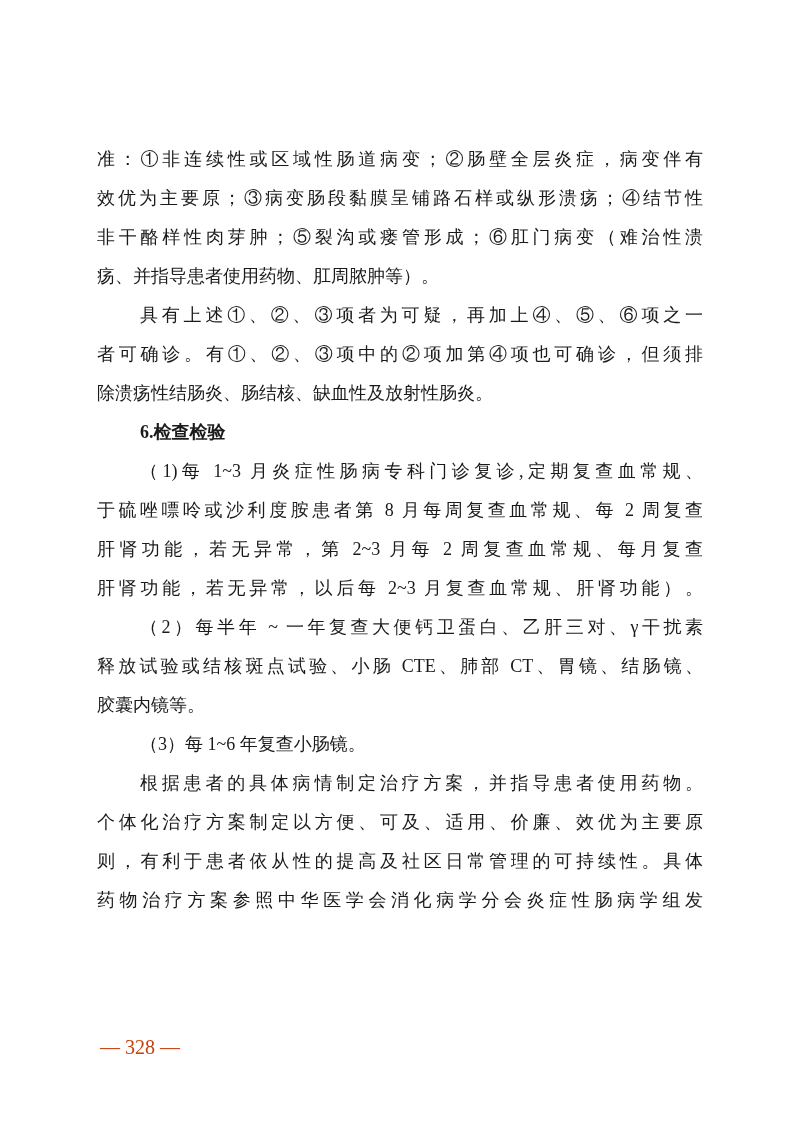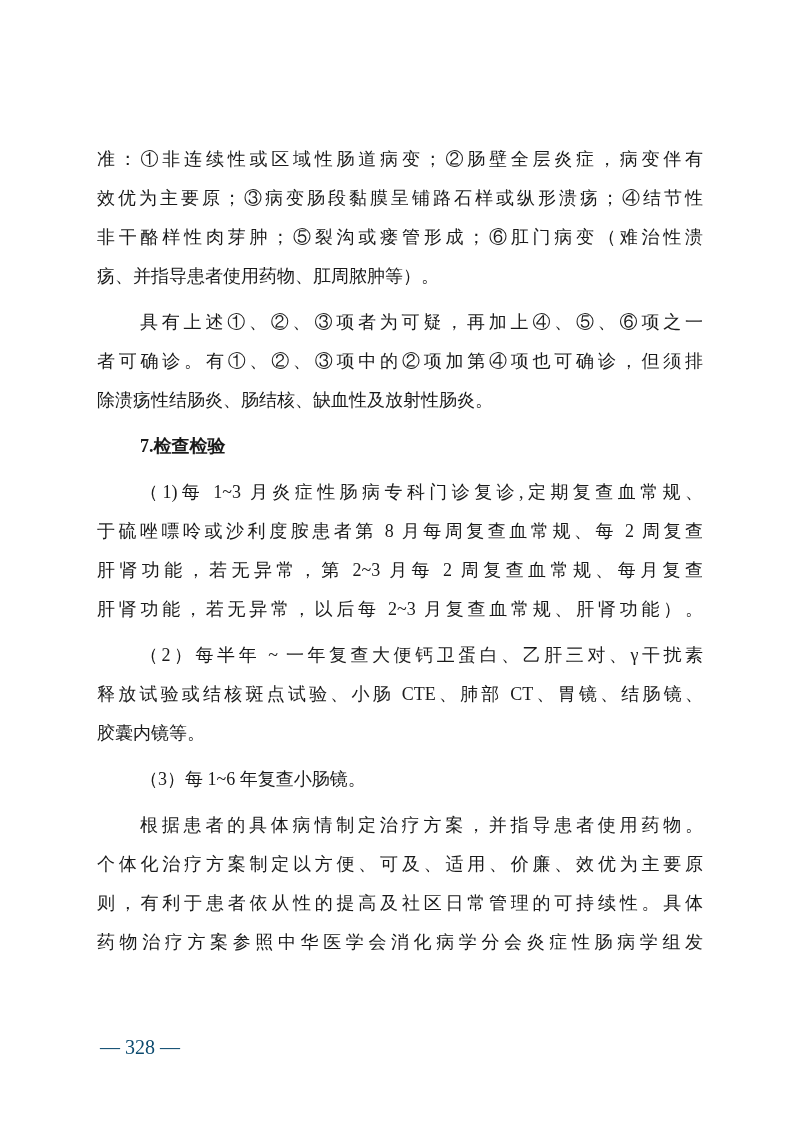--- a/index.html
+++ b/index.html
@@ -30,47 +30,46 @@
     white-space: normal;
     overflow: visible;
   }
   .j {
     text-align: justify;
     text-align-last: justify;
     text-justify: inter-ideograph;
   }
   .indent {
     padding-left: 43px;
-    margin-top: 7px;
   }
   .bold {
     font-weight: bold;
   }
   .footer {
     position: absolute;
     left: 100px;
     top: 1034px;
     font-size: 20px;
     line-height: 26px;
-    color: #0c4a6e;
+    color: #c2410c;
   }
 </style>
 </head>
 <body>
 
 <div class="page">
   <div class="content">
     <div class="line j">准：①非连续性或区域性肠道病变；②肠壁全层炎症，病变伴有</div>
     <div class="line j">效优为主要原；③病变肠段黏膜呈铺路石样或纵形溃疡；④结节性</div>
     <div class="line j">非干酪样性肉芽肿；⑤裂沟或瘘管形成；⑥肛门病变（难治性溃</div>
     <div class="line">疡、并指导患者使用药物、肛周脓肿等）。</div>
     <div class="line j indent">具有上述①、②、③项者为可疑，再加上④、⑤、⑥项之一</div>
     <div class="line j">者可确诊。有①、②、③项中的②项加第④项也可确诊，但须排</div>
     <div class="line">除溃疡性结肠炎、肠结核、缺血性及放射性肠炎。</div>
-    <div class="line bold indent">7.检查检验</div>
+    <div class="line bold indent">6.检查检验</div>
     <div class="line j indent">（1)每 1~3 月炎症性肠病专科门诊复诊,定期复查血常规、</div>
     <div class="line j">于硫唑嘌呤或沙利度胺患者第 8 月每周复查血常规、每 2 周复查</div>
     <div class="line j">肝肾功能，若无异常，第 2~3 月每 2 周复查血常规、每月复查</div>
     <div class="line j">肝肾功能，若无异常，以后每 2~3 月复查血常规、肝肾功能）。</div>
     <div class="line j indent">（2）每半年 ~ 一年复查大便钙卫蛋白、乙肝三对、γ干扰素</div>
     <div class="line j">释放试验或结核斑点试验、小肠 CTE、肺部 CT、胃镜、结肠镜、</div>
     <div class="line">胶囊内镜等。</div>
     <div class="line indent">（3）每 1~6 年复查小肠镜。</div>
     <div class="line j indent">根据患者的具体病情制定治疗方案，并指导患者使用药物。</div>
     <div class="line j">个体化治疗方案制定以方便、可及、适用、价廉、效优为主要原</div>

